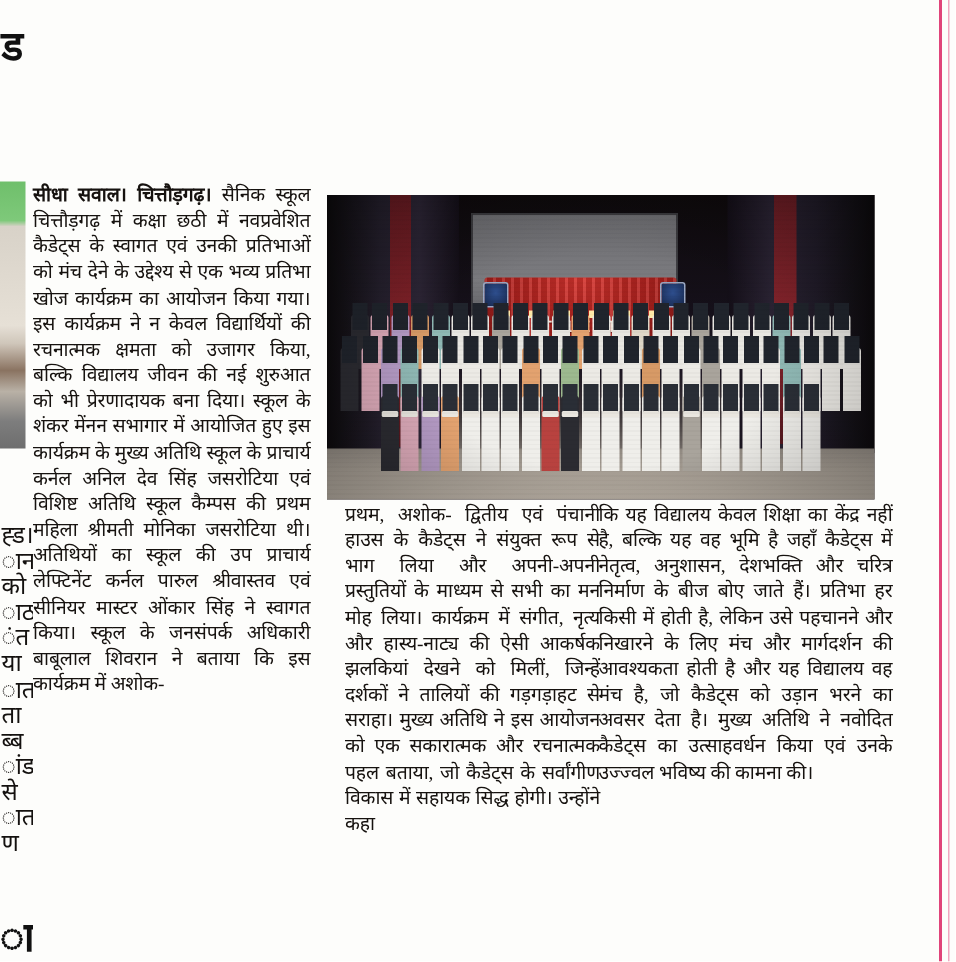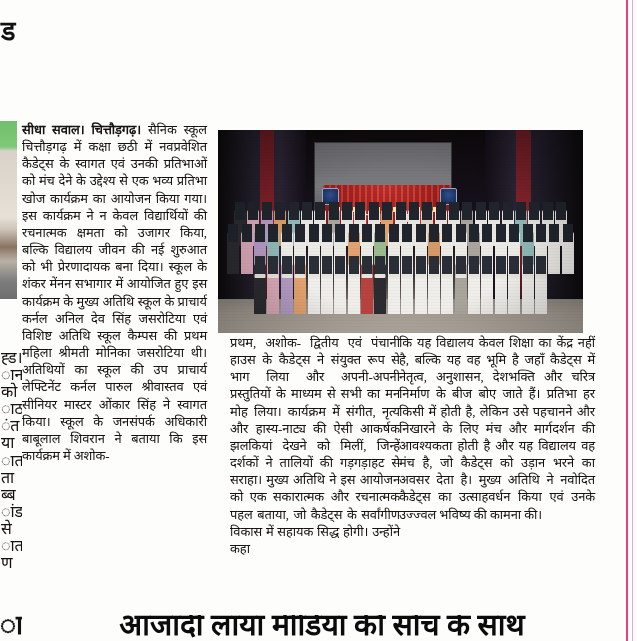--- a/index.html
+++ b/index.html
@@ -770,22 +770,19 @@
         <p><span class="byline">सीधा सवाल।</span> <span class="byline">चित्तौड़गढ़।</span> <span>सैनिक स्कूल चित्तौड़गढ़ में कक्षा छठी में नवप्रवेशित कैडेट्स के स्वागत एवं उनकी प्रतिभाओं को मंच देने के उद्देश्य से एक भव्य प्रतिभा खोज कार्यक्रम का आयोजन किया गया। इस कार्यक्रम ने न केवल विद्यार्थियों की रचनात्मक क्षमता को उजागर किया, बल्कि विद्यालय जीवन की नई शुरुआत को भी प्रेरणादायक बना दिया। स्कूल के शंकर मेंनन सभागार में आयोजित हुए इस कार्यक्रम के मुख्य अतिथि स्कूल के प्राचार्य कर्नल अनिल देव सिंह जसरोटिया एवं विशिष्ट अतिथि स्कूल कैम्पस की प्रथम महिला श्रीमती मोनिका जसरोटिया थी। अतिथियों का स्कूल की उप प्राचार्य लेफ्टिनेंट कर्नल पारुल श्रीवास्तव एवं सीनियर मास्टर ओंकार सिंह ने स्वागत किया। स्कूल के जनसंपर्क अधिकारी बाबूलाल शिवरान ने बताया कि इस कार्यक्रम में अशोक-</span></p>
       </div>
       <div class="col col2">
         <p>प्रथम, अशोक- द्वितीय एवं पंचानी हाउस के कैडेट्स ने संयुक्त रूप से भाग लिया और अपनी-अपनी प्रस्तुतियों के माध्यम से सभी का मन मोह लिया। कार्यक्रम में संगीत, नृत्य और हास्य-नाट्य की ऐसी आकर्षक झलकियां देखने को मिलीं, जिन्हें दर्शकों ने तालियों की गड़गड़ाहट से सराहा। मुख्य अतिथि ने इस आयोजन को एक सकारात्मक और रचनात्मक पहल बताया, जो कैडेट्स के सर्वांगीण विकास में सहायक सिद्ध होगी। उन्होंने कहा</p>
       </div>
       <div class="col col3">
         <p>कि यह विद्यालय केवल शिक्षा का केंद्र नहीं है, बल्कि यह वह भूमि है जहाँ कैडेट्स में नेतृत्व, अनुशासन, देशभक्ति और चरित्र निर्माण के बीज बोए जाते हैं। प्रतिभा हर किसी में होती है, लेकिन उसे पहचानने और निखारने के लिए मंच और मार्गदर्शन की आवश्यकता होती है और यह विद्यालय वह मंच है, जो कैडेट्स को उड़ान भरने का अवसर देता है। मुख्य अतिथि ने नवोदित कैडेट्स का उत्साहवर्धन किया एवं उनके उज्ज्वल भविष्य की कामना की।</p>
       </div>
     </div>
 
-    <div class="next-headline">
-      <div class="nh-text">आजादी लाया मीडिया की सोच के साथ</div>
-    </div>
 
   </div>
 
   <div class="page-rule-right r1"></div>
   <div class="page-rule-right r2"></div>
 
 </div>
 
 </body></html>

